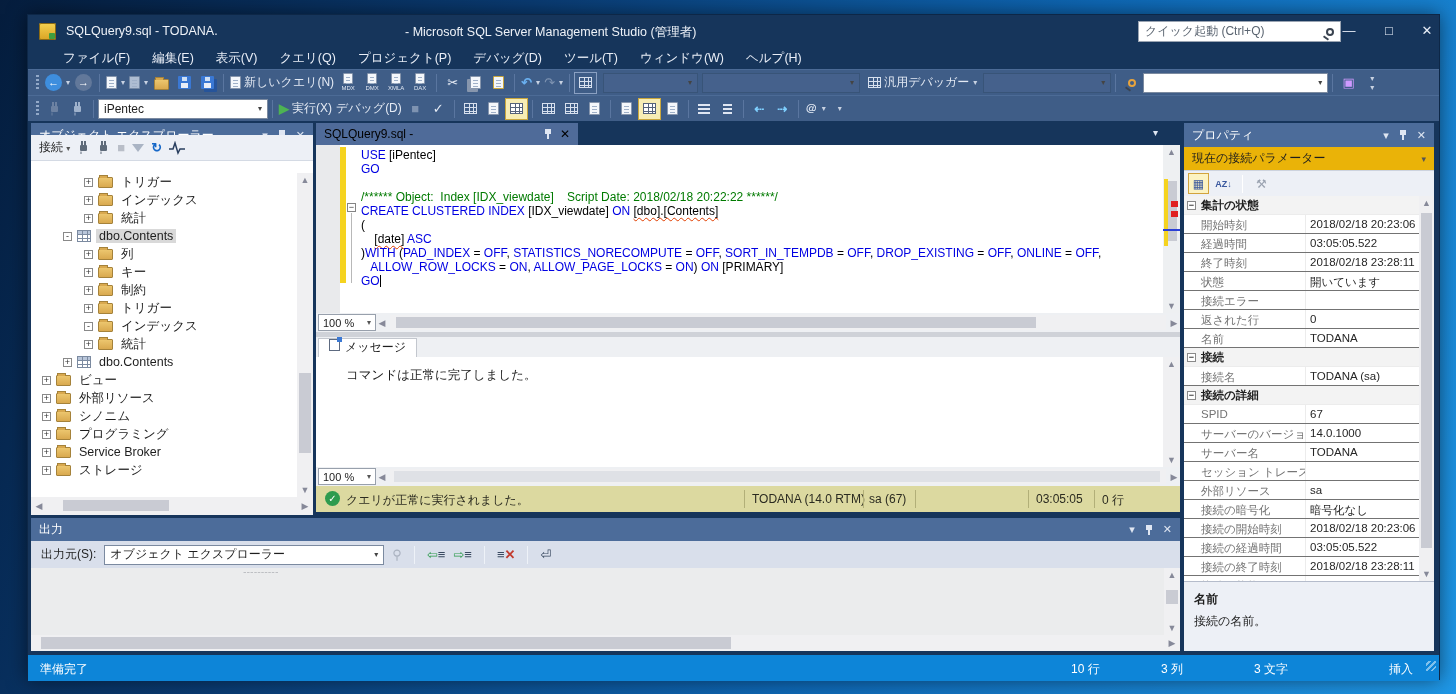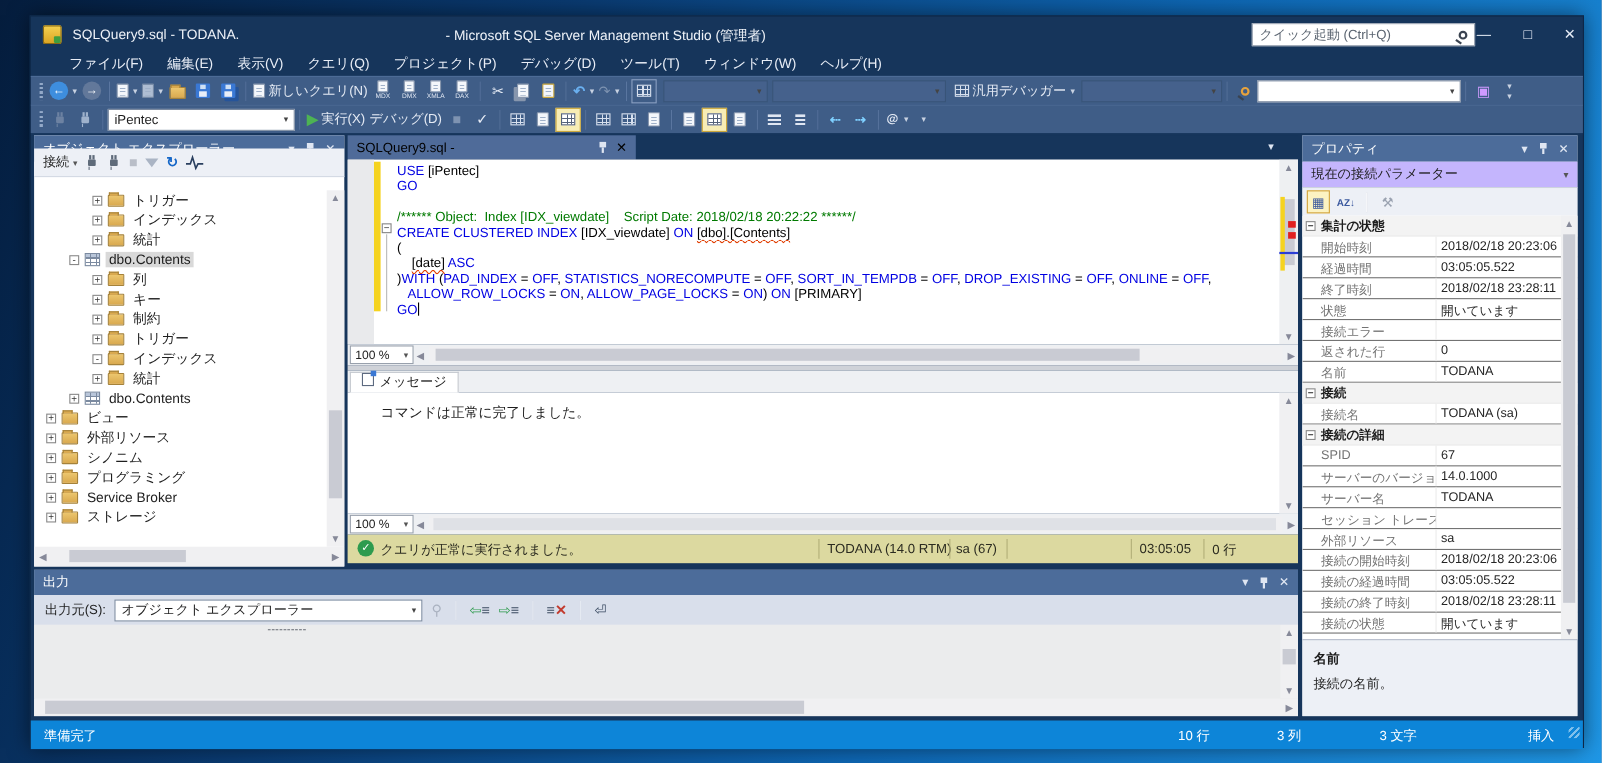--- a/index.html
+++ b/index.html
@@ -105,21 +105,21 @@
   .msgdoc{width:11px;height:12px;background:#fff;border:1px solid #5d6a80;position:relative}
   .msgdoc::before{content:"";position:absolute;left:1px;top:2px;right:1px;height:7px;background:repeating-linear-gradient(#6b7astatic 0,#6b7a94 0 1px,transparent 1px 3px)}
   .msgdoc::after{content:"";position:absolute;right:-3px;top:-3px;width:5px;height:5px;background:#3a78d4}
   #msg-content{position:absolute;left:0;top:234px;width:100%;height:110px;background:#fff;font-size:12.5px;color:#1e1e1e}
   #msg-text{position:absolute;left:30px;top:10px}
   #querystrip{position:absolute;left:0;top:363px;width:100%;height:26px;background:#dcd9a0;color:#2b2b20;font-size:12px}
   .qs-sep{position:absolute;top:4px;width:1px;height:18px;background:#b2af78}
   #qs-check{position:absolute;left:9px;top:5px;width:15px;height:15px;border-radius:50%;background:#2e9b4e;color:#fff;font-size:10px;text-align:center;line-height:15px}
   
   #props{position:absolute;left:1156px;top:108px;width:250px;height:528px;background:#edf0f6}
-  #prop-combo{position:absolute;left:0;top:24px;width:100%;height:24px;background:#c4b5fd;border-bottom:1px solid #cdd3de;display:flex;align-items:center;padding:0 8px;font-size:12px;color:#1e1e1e}
+  #prop-combo{position:absolute;left:0;top:24px;width:100%;height:24px;background:#eab308;border-bottom:1px solid #cdd3de;display:flex;align-items:center;padding:0 8px;font-size:12px;color:#1e1e1e}
   #prop-toolbar{position:absolute;left:0;top:48px;width:100%;height:25px;background:#edf0f6;display:flex;align-items:center;gap:4px;padding:0 4px}
   .ptool{width:21px;height:21px;display:flex;align-items:center;justify-content:center;font-size:12px;color:#3a589e}
   .ptool.toggled{background:#fcf3c2;border:1px solid #d2a33c}
   #prop-grid{position:absolute;left:0;top:73px;width:100%;height:385px;background:#fff;overflow:hidden;font-size:11.5px}
   .prow{height:19px;display:flex;border-bottom:1px solid #737373}
   .prow .pl{width:122px;padding:3px 2px 0 17px;color:#737373;border-right:1px solid #ececec;white-space:nowrap;overflow:hidden}
   .prow .pv{flex:1;padding:3px 2px 0 4px;color:#262626;white-space:nowrap;overflow:hidden}
   .pcat{height:19px;display:flex;align-items:center;font-weight:bold;color:#1e1e1e;background:#f3f3f3;border-bottom:1px solid #ececec}
   .pcat .exp{margin:0 5px 0 3px}
   #prop-desc{position:absolute;left:0;top:458px;width:100%;height:70px;background:#edf0f6;border-top:1px solid #b5bccb;padding:9px 10px;font-size:12px;color:#1e1e1e}
@@ -632,20 +632,24 @@
         </div>
         <div class="prow">
           <span class="pl">セッション トレース ID</span>
           <span class="pv"></span>
         </div>
         <div class="prow">
           <span class="pl">外部リソース</span>
           <span class="pv">sa</span>
         </div>
         <div class="prow">
+          <span class="pl">接続の暗号化</span>
+          <span class="pv">暗号化なし</span>
+        </div>
+        <div class="prow">
           <span class="pl">接続の開始時刻</span>
           <span class="pv">2018/02/18 20:23:06</span>
         </div>
         <div class="prow">
           <span class="pl">接続の経過時間</span>
           <span class="pv">03:05:05.522</span>
         </div>
         <div class="prow">
           <span class="pl">接続の終了時刻</span>
           <span class="pv">2018/02/18 23:28:11</span>

